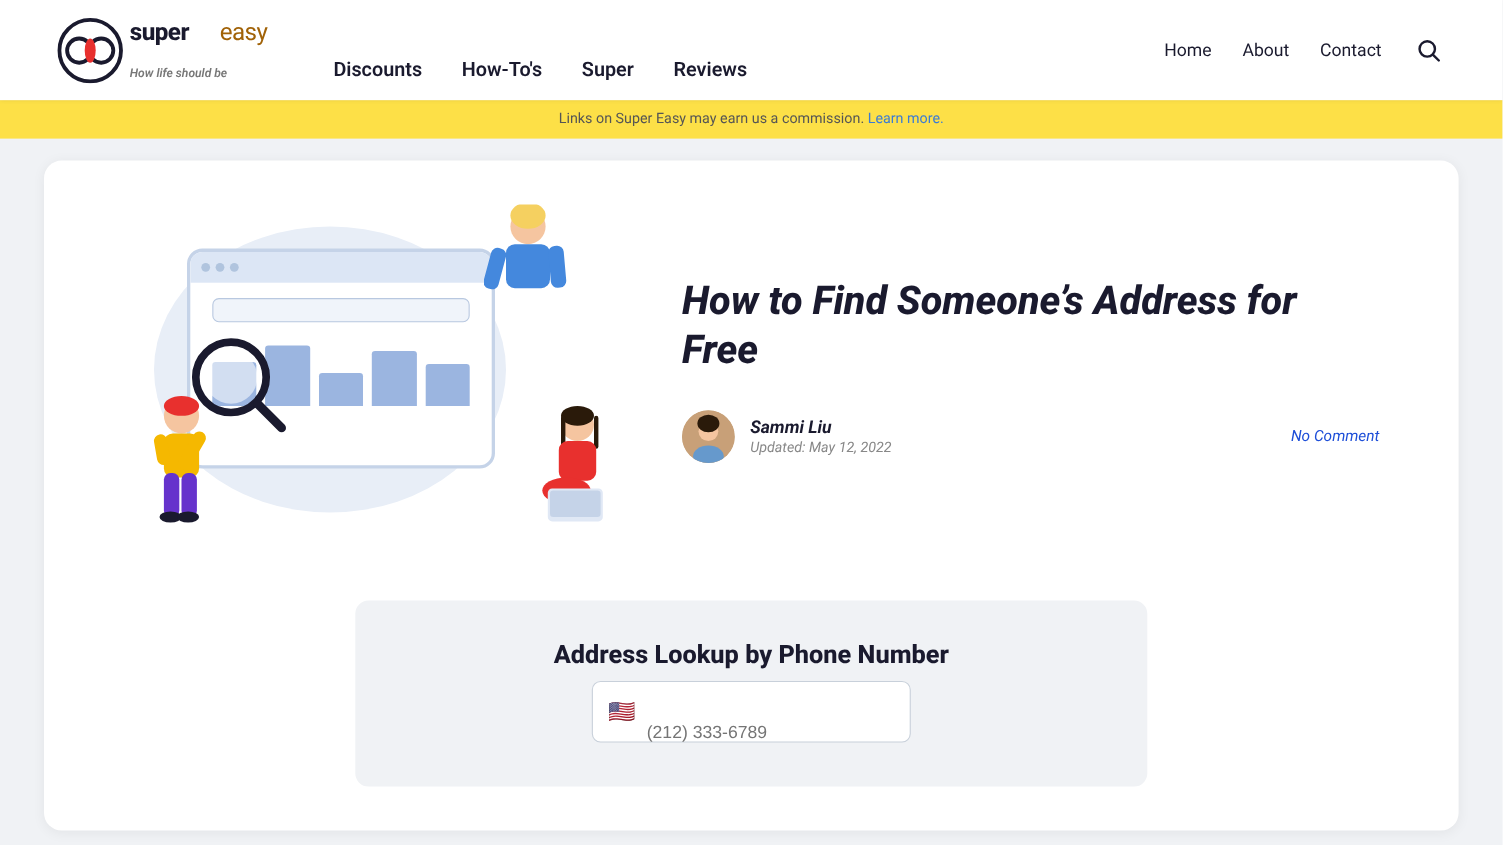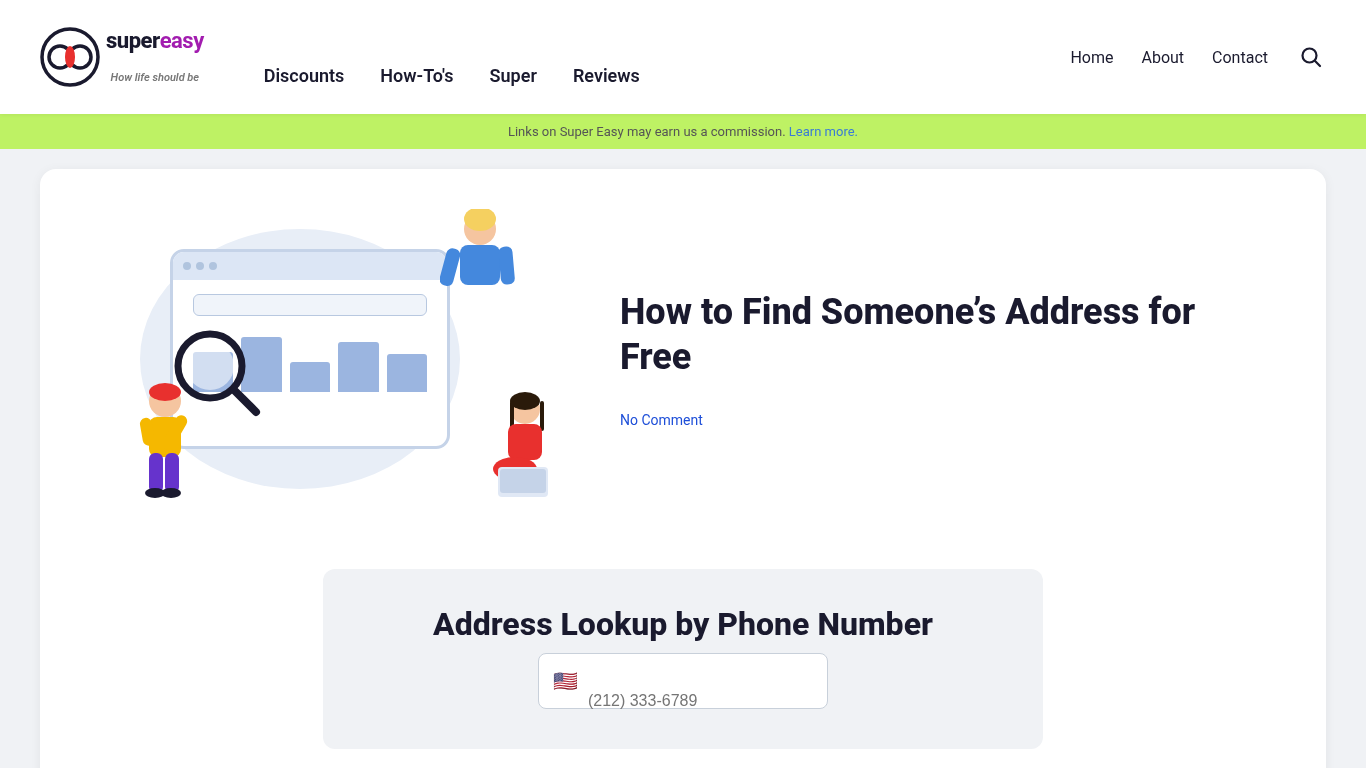--- a/index.html
+++ b/index.html
@@ -6,24 +6,24 @@
     body {
       font-family: -apple-system, BlinkMacSystemFont, 'Segoe UI', Roboto, sans-serif;
       background: #f0f2f5;
       min-height: 768px;
       width: 1366px;
     }
 
     
     .header {
       background: #fff;
-      height: 114px;
-      display: flex;
-      align-items: center;
-      padding: 0 40px;
+      height: 91px;
+      display: flex;
+      align-items: center;
+      padding: 0 52px;
       box-shadow: 0 1px 4px rgba(0,0,0,0.06);
       position: relative;
       z-index: 10;
     }
 
     .logo-area {
       display: flex;
       align-items: center;
       gap: 0;
       margin-right: 60px;
@@ -44,31 +44,31 @@
     .logo-super {
       font-size: 22px;
       font-weight: 800;
       color: #1a1a2e;
       line-height: 1;
       letter-spacing: -0.5px;
     }
 
     .logo-easy {
       font-size: 22px;
-      font-weight: 700;
-      color: #a21caf;
+      font-weight: 400;
+      color: #a16207;
       line-height: 1;
       letter-spacing: -0.5px;
+      margin-left: 28px;
     }
 
     .logo-tagline {
       font-size: 11px;
       color: #777;
       margin-top: 19px;
-      text-align: center;
     }
 
     .logo-tagline span {
       font-style: italic;
       font-weight: 600;
     }
 
     .primary-nav {
       display: flex;
       align-items: center;
@@ -102,21 +102,21 @@
       background: none;
       border: none;
       cursor: pointer;
       padding: 4px;
       display: flex;
       align-items: center;
     }
 
     
     .commission-bar {
-      background: #bef264;
+      background: #fde047;
       text-align: center;
       padding: 10px;
       font-size: 13px;
       color: #555;
     }
 
     .commission-bar a {
       color: #3a7bd5;
       text-decoration: none;
     }
@@ -133,20 +133,21 @@
       padding: 0;
       overflow: hidden;
       box-shadow: 0 2px 12px rgba(0,0,0,0.06);
     }
 
     .article-hero {
       display: flex;
       align-items: center;
       padding: 30px 72px 30px 40px;
       gap: 40px;
+      font-style: italic;
     }
 
     
     .illustration {
       width: 500px;
       min-width: 500px;
       height: 320px;
       position: relative;
       display: flex;
       align-items: center;
@@ -301,21 +302,21 @@
     .widget-card {
       background: #f0f2f5;
       border-radius: 12px;
       padding: 36px 40px 40px;
       max-width: 720px;
       margin: 0 auto;
       text-align: center;
     }
 
     .widget-title {
-      font-size: 32px;
+      font-size: 23px;
       font-weight: 800;
       color: #1a1a2e;
       margin-bottom: 10px;
     }
 
     .widget-subtitle {
       font-size: 15px;
       color: #555;
       margin-bottom: 26px;
     }
@@ -498,20 +499,38 @@
           <rect x="8" y="38" width="14" height="38" rx="6" fill="#4488dd" transform="rotate(15,8,38)"></rect>
           <rect x="58" y="38" width="14" height="38" rx="6" fill="#4488dd" transform="rotate(-5,60,38)"></rect>
         </svg>
 
       </div>
 
       <div class="article-meta">
         <h1 class="article-title">How to Find Someone’s Address for Free</h1>
 
         <div class="author-row">
+          <div class="author-info">
+
+            <div class="author-avatar">
+              <svg width="48" height="48" viewBox="0 0 48 48">
+                <circle cx="24" cy="24" r="24" fill="#c8a078"></circle>
+
+                <circle cx="24" cy="19" r="9" fill="#f5c5a0"></circle>
+
+                <ellipse cx="24" cy="12" rx="10" ry="8" fill="#2a1a0a"></ellipse>
+
+                <ellipse cx="24" cy="42" rx="14" ry="10" fill="#6699cc"></ellipse>
+              </svg>
+            </div>
+            <div class="author-details">
+              <div class="author-name">Sammi Liu</div>
+              <div class="author-date">Updated: May 12, 2022</div>
+            </div>
+          </div>
           <div class="no-comment">No Comment</div>
         </div>
       </div>
     </div>
 
     <div class="widget-section">
       <div class="widget-card">
         <h2 class="widget-title">Address Lookup by Phone Number</h2>
         <div class="widget-search-row">
           <div class="phone-input-wrap">

